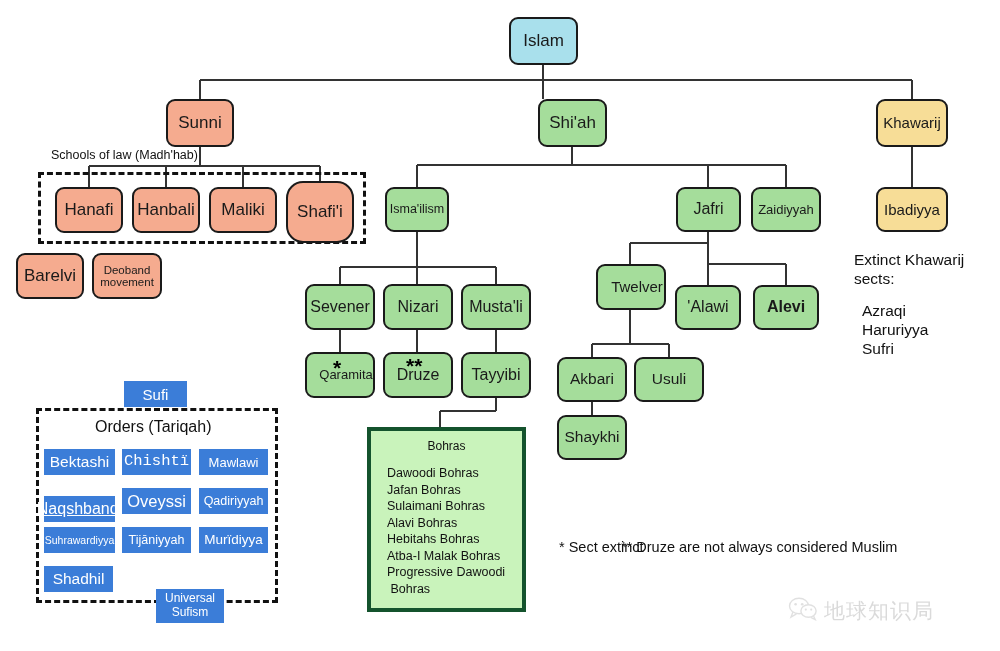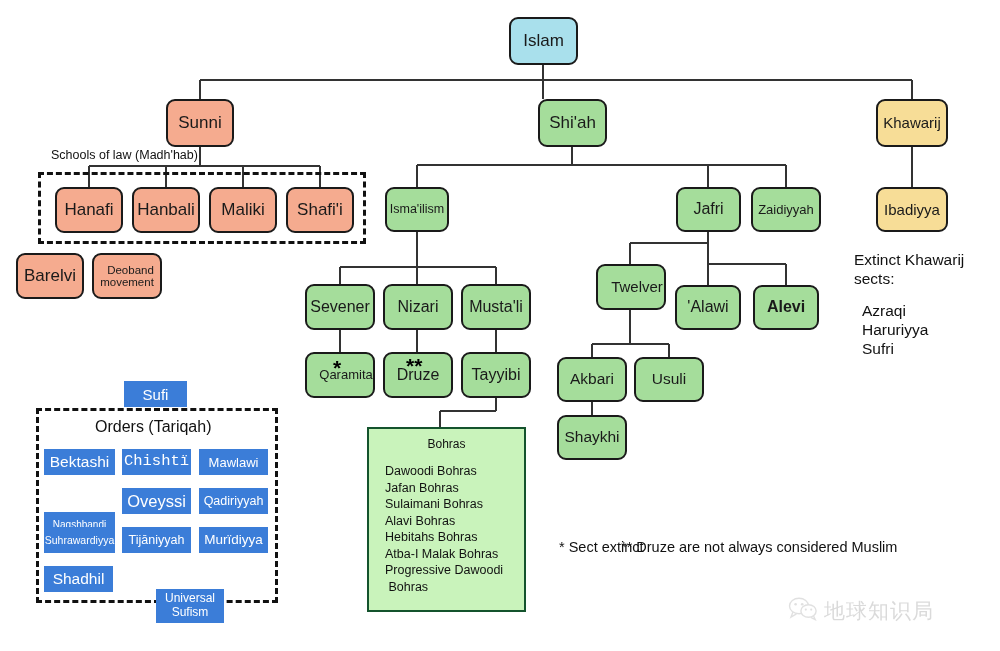--- a/index.html
+++ b/index.html
@@ -24,21 +24,21 @@
     pointer-events: none;
   }
   .node {
     position: absolute;
     box-sizing: border-box;
     border: 2px solid #1a1a1a;
     border-radius: 9px;
     display: flex;
     align-items: center;
     justify-content: center;
-    text-align: right;
+    text-align: center;
     color: #1a1a1a;
     line-height: 1.05;
     white-space: nowrap;
     z-index: 5;
   }
   .n-blue   { background: #a9e0ec; }
   .n-salmon { background: #f5ab8f; }
   .n-green  { background: #a5dd9b; }
   .n-yellow { background: #f7dd97; }
 
@@ -58,21 +58,21 @@
   .dashbox {
     position: absolute;
     box-sizing: border-box;
     border: 3px dashed #111111;
     background: transparent;
     z-index: 2;
   }
   .plainbox {
     position: absolute;
     box-sizing: border-box;
-    border: 2px solid #14532d;
+    border: 4px solid #14532d;
     background: #c9f3bb;
     z-index: 4;
   }
   .lbl {
     position: absolute;
     color: #111111;
     white-space: pre;
     z-index: 7;
   }
   .bohras-title {
@@ -207,21 +207,21 @@
 
   <div class="node n-green" style="left:538px; top:99px; width:69px; height:48px; font-size:17px;">Shi'ah</div>
 
   <div class="node n-yellow" style="left:876px; top:99px; width:72px; height:48px; font-size:15px;">Khawarij</div>
 
   <div class="lbl" style="left:51px; top:148px; font-size:12.5px;">Schools of law (Madh'hab)</div>
 
   <div class="node n-salmon" style="left:55px; top:187px; width:68px; height:46px; font-size:17px;">Hanafi</div>
   <div class="node n-salmon" style="left:132px; top:187px; width:68px; height:46px; font-size:17px;">Hanbali</div>
   <div class="node n-salmon" style="left:209px; top:187px; width:68px; height:46px; font-size:17px;">Maliki</div>
-  <div class="node n-salmon" style="left:286px; top:187px; width:68px; height:46px; font-size:17px;">Shafi'i</div>
+  <div class="node n-salmon" style="left:286px; top:181px; width:68px; height:62px; font-size:17px;border-radius:17px;">Shafi'i</div>
 
   <div class="node n-salmon" style="left:16px; top:253px; width:68px; height:46px; font-size:17px;">Barelvi</div>
   <div class="node n-salmon" style="left:92px; top:253px; width:70px; height:46px; font-size:11.5px; white-space:pre-line;">Deoband
 movement</div>
 
   <div class="node n-green" style="left:385px; top:187px; width:64px; height:45px; font-size:12.5px;">Isma'ilism</div>
 
   <div class="node n-green" style="left:305px; top:284px; width:70px; height:46px; font-size:16px;">Sevener</div>
   <div class="node n-green" style="left:383px; top:284px; width:70px; height:46px; font-size:16px;">Nizari</div>
   <div class="node n-green" style="left:461px; top:284px; width:70px; height:46px; font-size:16px;">Musta'li</div>
@@ -266,21 +266,21 @@
 Sufri</div>
 
   <div class="sq" style="left:124px; top:381px; width:63px; height:26px; font-size:15px;">Sufi</div>
 
   <div class="lbl" style="left:95px; top:418px; font-size:16px;">Orders (Tariqah)</div>
 
   <div class="sq" style="left:44px; top:449px; width:71px; height:26px; font-size:15.5px;">Bektashi</div>
   <div class="sq" style="left:122px; top:449px; width:69px; height:26px; font-size:15.5px;font-family:Liberation Mono, monospace;">Chishtï</div>
   <div class="sq" style="left:199px; top:449px; width:69px; height:26px; font-size:13px;">Mawlawi</div>
 
-  <div class="sq" style="left:44px; top:512px; width:71px; height:26px; font-size:10px;">Naqshbandi</div>
+  <div class="sq" style="left:44px; top:496px; width:71px; height:26px; font-size:16px;text-decoration:underline;">Naqshbandi</div>
   <div class="sq" style="left:122px; top:488px; width:69px; height:26px; font-size:16.5px;">Oveyssi</div>
   <div class="sq" style="left:199px; top:488px; width:69px; height:26px; font-size:12.5px;">Qadiriyyah</div>
 
   <div class="sq" style="left:44px; top:527px; width:71px; height:26px; font-size:10.5px;">Suhrawardiyya</div>
   <div class="sq" style="left:122px; top:527px; width:69px; height:26px; font-size:12.5px;">Tijāniyyah</div>
   <div class="sq" style="left:199px; top:527px; width:69px; height:26px; font-size:13.5px;">Murïdiyya</div>
 
   <div class="sq" style="left:44px; top:566px; width:69px; height:26px; font-size:15.5px;">Shadhil</div>
   <div class="sq" style="left:156px; top:589px; width:68px; height:34px; font-size:12px; white-space:pre-line; line-height:1.15;">Universal
 Sufism</div>

